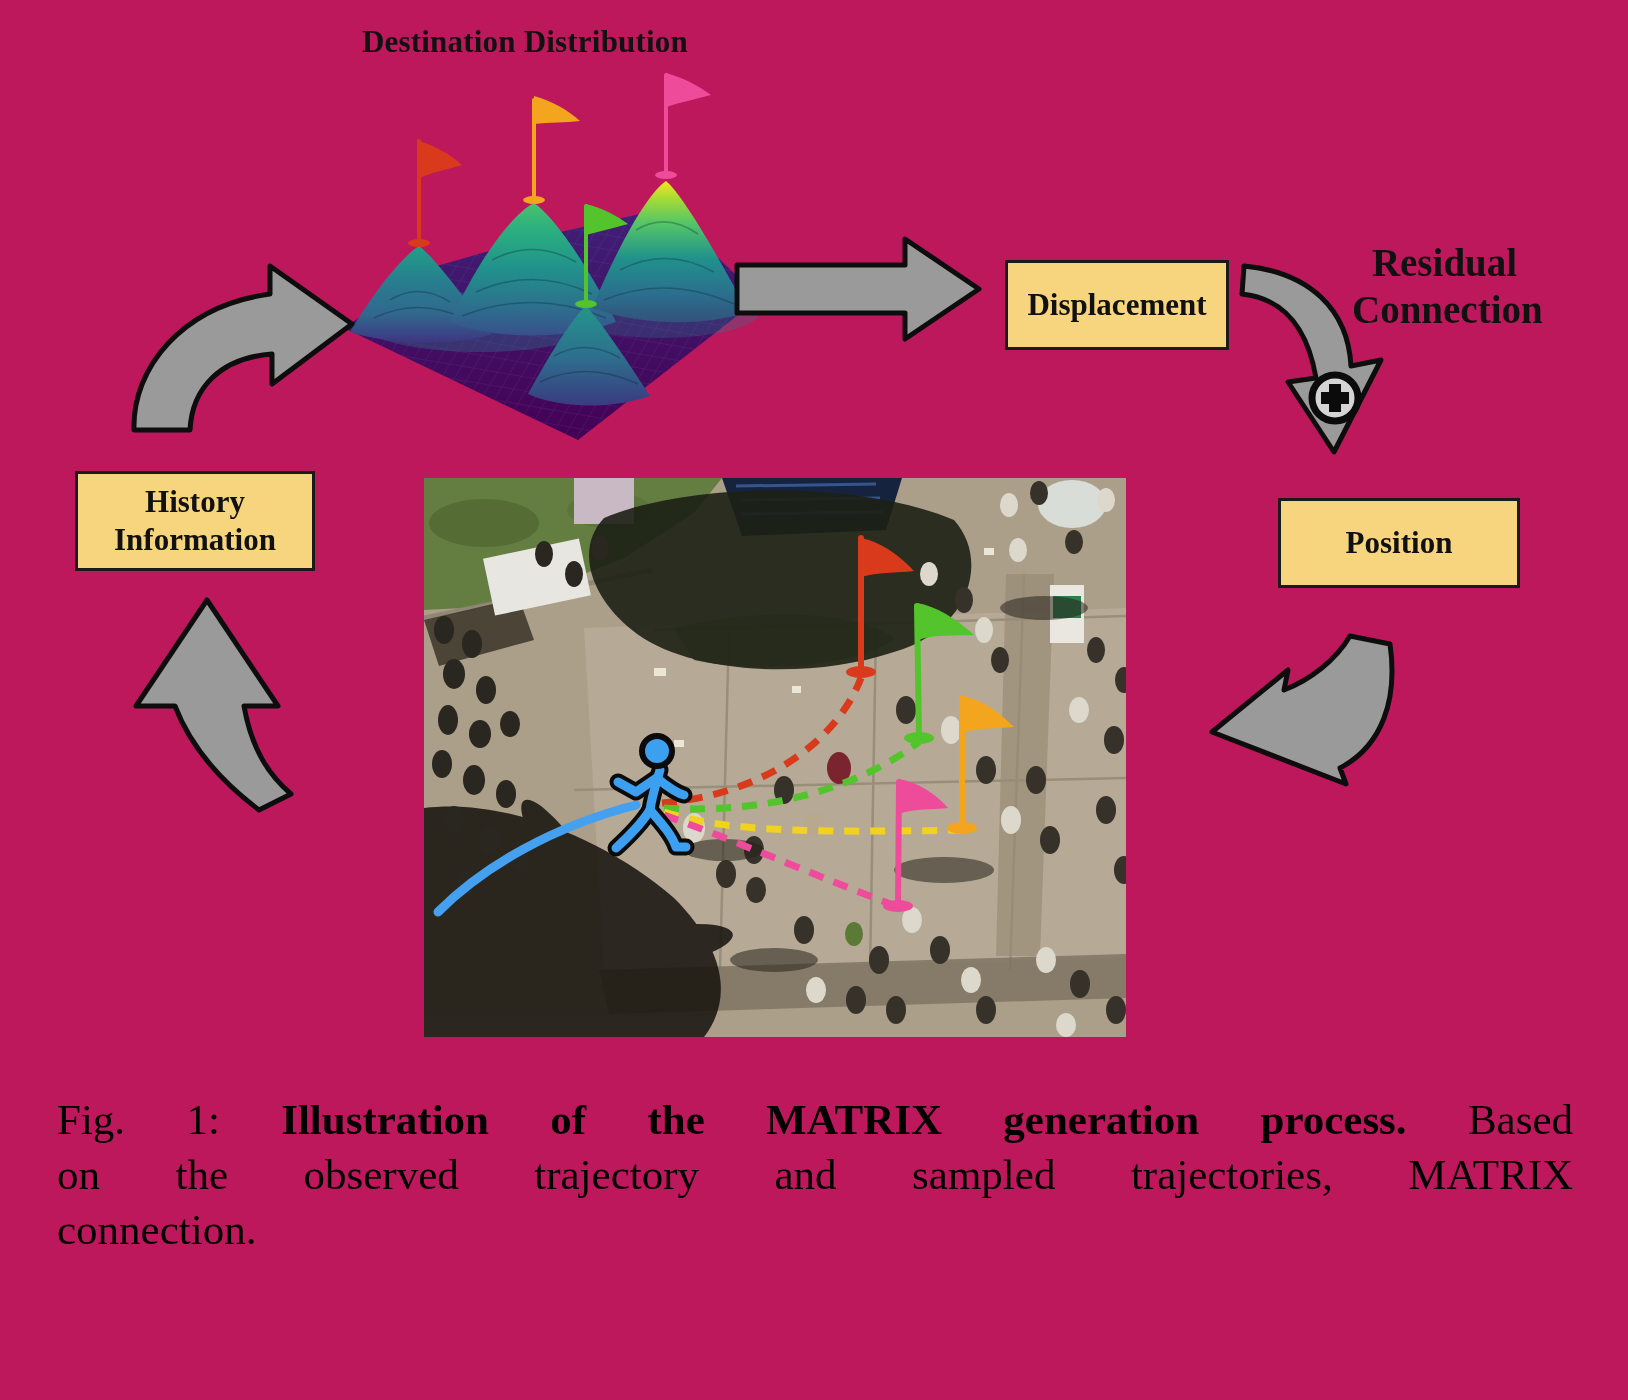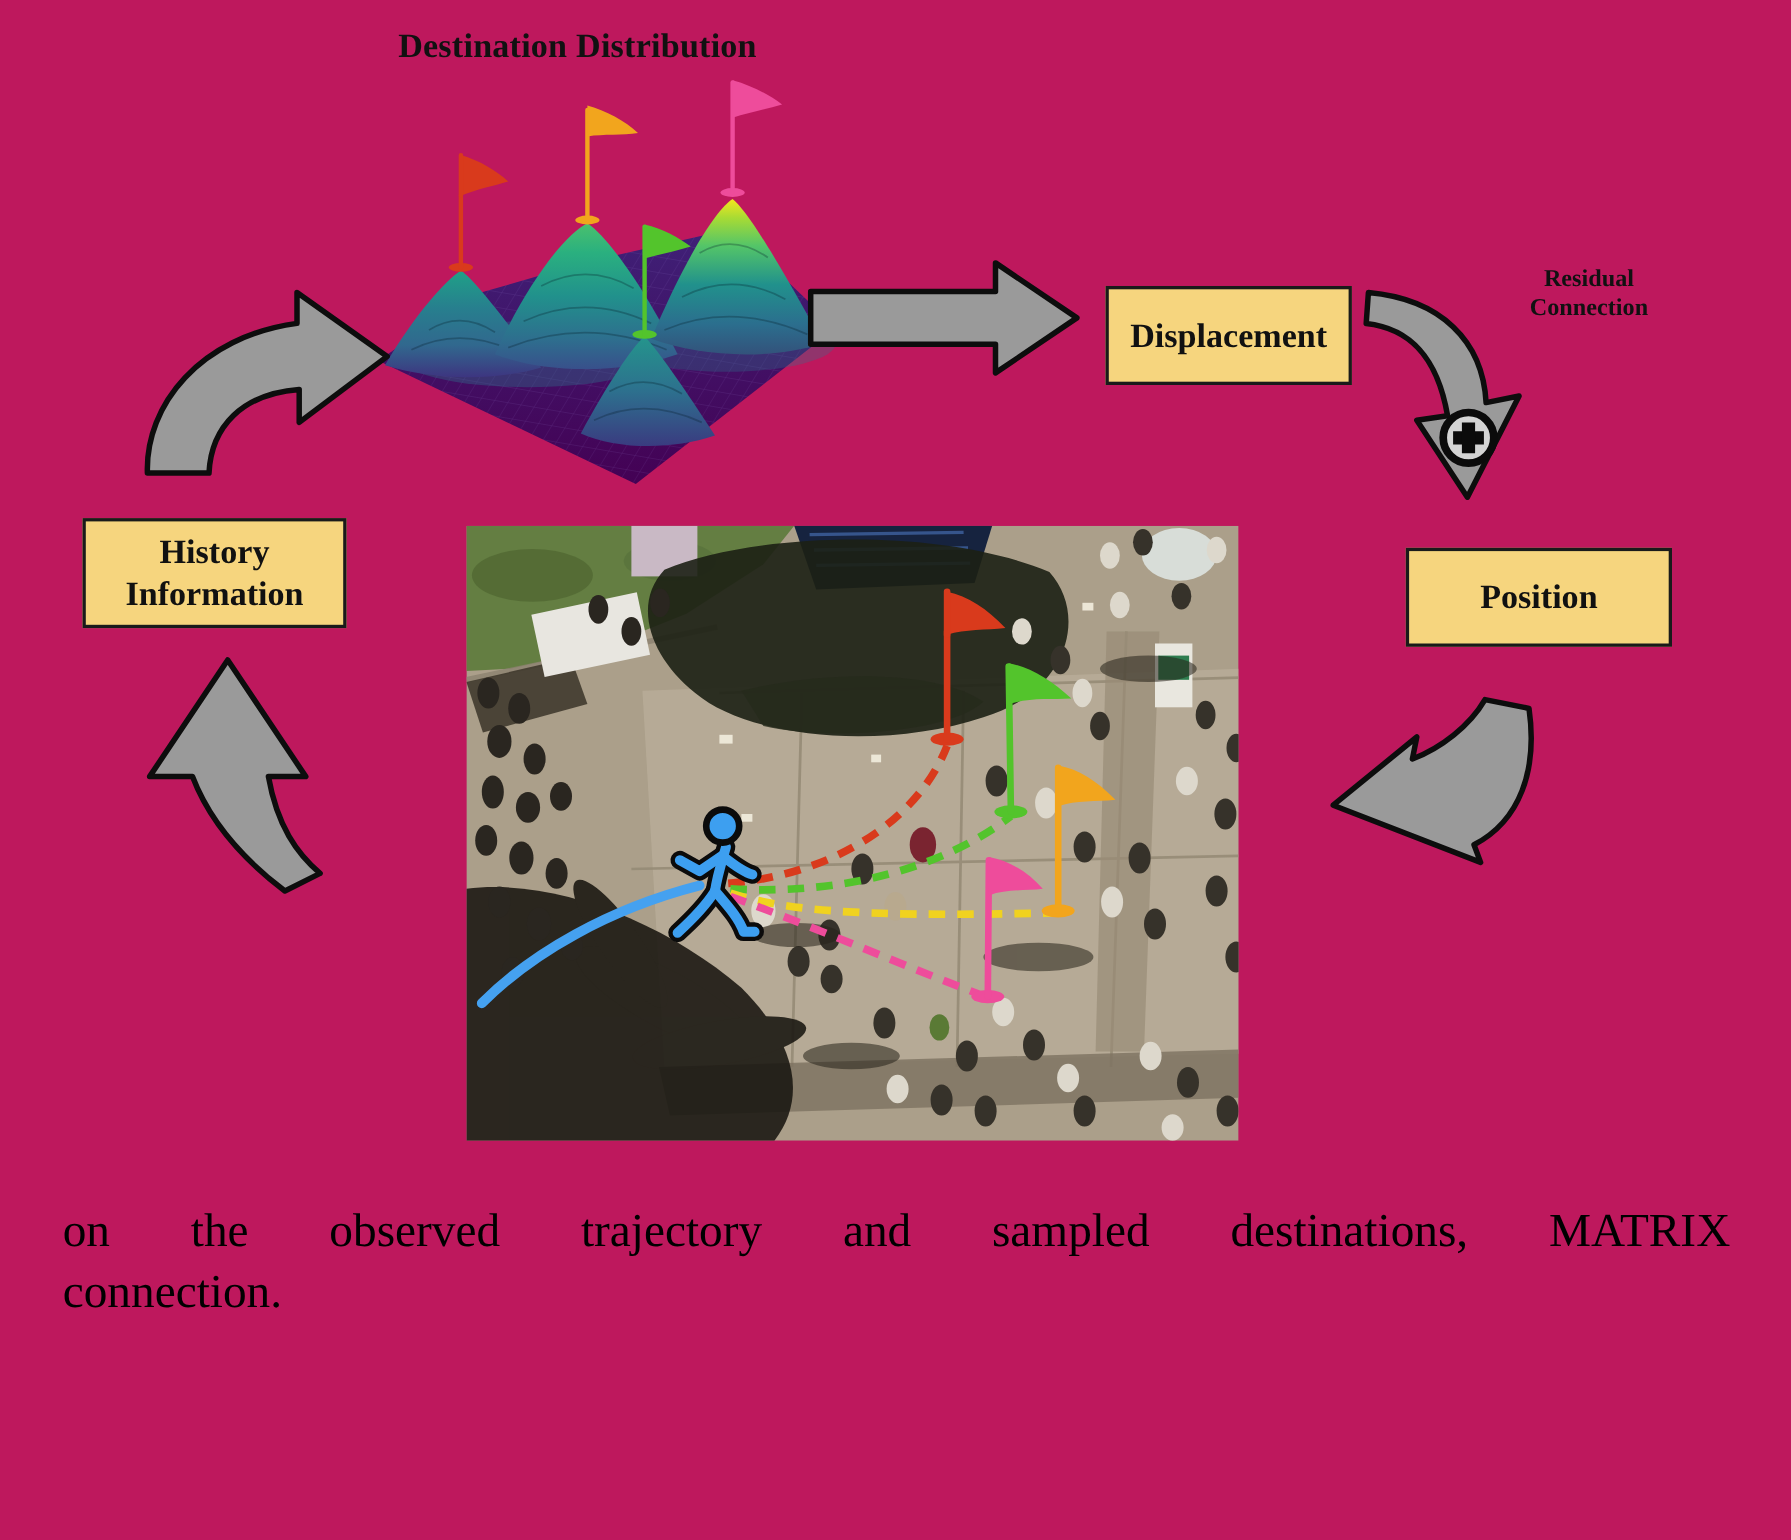--- a/index.html
+++ b/index.html
@@ -3,21 +3,21 @@
 <meta charset="utf-8">
 <style>
   html,body{margin:0;padding:0;background:#ffffff;}
   #page{position:relative;width:1628px;height:1400px;background:#be185d;overflow:hidden;
         font-family:"Liberation Serif",serif;color:var(--color-text,#111);}
   .abs{position:absolute;}
   .fig-title{font-size:31px;font-weight:700;text-align:center;letter-spacing:.2px;}
   .box{background:var(--color-box-fill);border:3px solid var(--color-box-border);
        display:flex;flex-direction:column;align-items:center;justify-content:center;
        font-size:31px;font-weight:700;line-height:1.22;text-align:center;box-sizing:border-box;}
-  .side-label{font-size:22px;font-weight:700;text-align:center;line-height:1.2;}
+  .side-label{font-size:39px;font-weight:700;text-align:center;line-height:1.2;}
   .arrow-shape{fill:var(--color-arrow-gray);stroke:var(--color-arrow-outline);stroke-width:5;stroke-linejoin:round;}
   
   .f-red{fill:var(--color-flag-red);}     .p-red{stroke:var(--color-flag-red);}
   .f-orange{fill:var(--color-flag-orange);}.p-orange{stroke:var(--color-flag-orange);}
   .f-green{fill:var(--color-flag-green);}  .p-green{stroke:var(--color-flag-green);}
   .f-pink{fill:var(--color-flag-pink);}    .p-pink{stroke:var(--color-flag-pink);}
   .traj{fill:none;stroke-width:7;stroke-dasharray:15 11;}
   .t-red{stroke:var(--color-flag-red);} .t-green{stroke:var(--color-flag-green);}
   .t-yellow{stroke:var(--color-trajectory-yellow);} .t-pink{stroke:var(--color-flag-pink);}
   .observed{fill:none;stroke:var(--color-observed-blue);stroke-width:9;stroke-linecap:round;}
@@ -344,17 +344,18 @@
       <path class="po" d="M 236,292 C 232,306 228,318 226,332"></path>
       <path class="po" d="M 234,299 L 212,314 L 194,304"></path>
       <path class="po" d="M 234,301 C 244,309 252,315 260,317"></path>
       <path class="po" d="M 226,332 C 216,348 203,360 192,370"></path>
       <path class="po" d="M 226,332 C 238,346 248,357 252,369 L 262,369"></path>
       <circle cx="233" cy="273" r="15" fill="var(--color-person-blue)" stroke="#0b0b0b" stroke-width="6"></circle>
     </g>
   </svg>
 
   <div class="abs caption" style="left:57px;top:1092px;width:1516px;">
-    <div class="jline">on the observed trajectory and sampled destinations, MATRIX</div>
+    <div class="jline"><span>Fig. 1:</span> <span class="cap-bold">Illustration of the MATRIX generation process.</span> <span>Based</span></div>
+    <div class="jline">on the observed trajectory and sampled trajectories, MATRIX</div>
     <div>connection.</div>
   </div>
 
 </div>
 
 </body></html>

